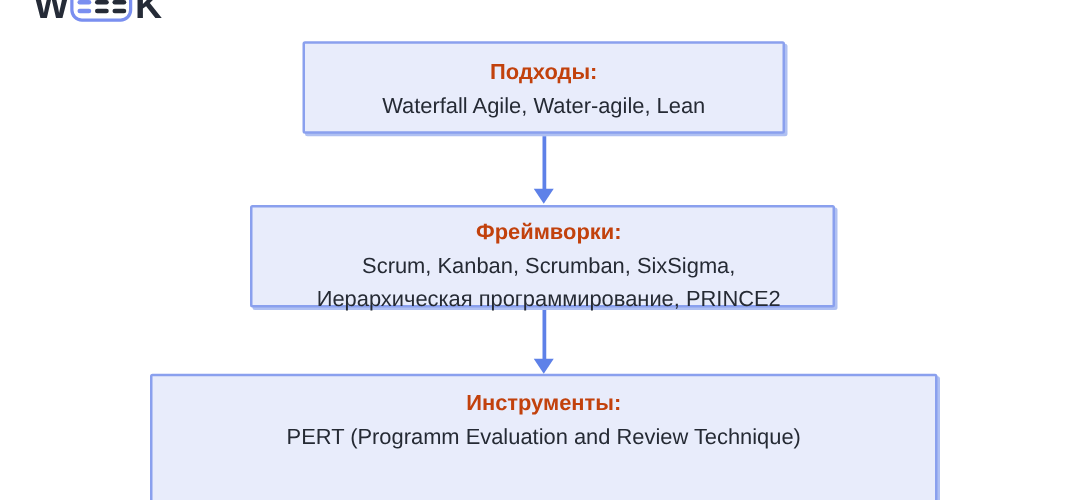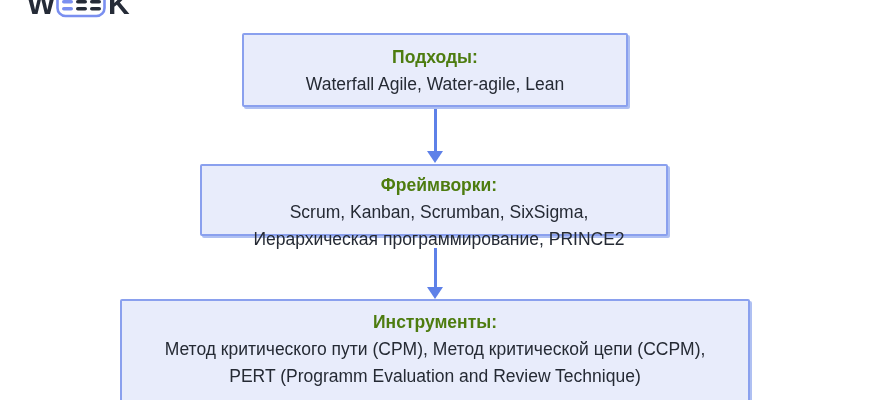--- a/index.html
+++ b/index.html
@@ -27,24 +27,24 @@
     border-radius: 2px;
     box-shadow: 2px 2px 0 rgba(110,140,232,0.55);
     box-sizing: border-box;
     text-align: center;
     color: #252a34;
     font-size: 17.5px;
     line-height: 27px;
   }
   .box-title {
     font-weight: 700;
-    color: #4d7c0f;
+    color: #c2410c;
   }
   .box1 { left: 242px; top: 33px;  width: 386px; height: 74px;  padding-top: 9px; }
-  .box2 { left: 200px; top: 164px; width: 468px; height: 72px;  padding-top: 6px; padding-left: 10px; }
+  .box2 { left: 200px; top: 164px; width: 468px; height: 82px;  padding-top: 6px; padding-left: 10px; }
   .box3 { left: 120px; top: 299px; width: 630px; height: 132px; padding-top: 8px; }
 
   
   .arrow { position: absolute; width: 16px; }
   .arrow1 { left: 427px; top: 109px; height: 54px; }
   .arrow2 { left: 427px; top: 248px; height: 51px; }
   .arrow-line {
     position: absolute;
     left: 6.5px; top: 0; bottom: 10px;
     width: 3px;
@@ -106,17 +106,16 @@
     <div class="box-line">Иерархическая программирование, PRINCE2</div>
   </div>
 
   <div class="arrow arrow2">
     <div class="arrow-line"></div>
     <div class="arrow-head"></div>
   </div>
 
   <div class="box box3">
     <div class="box-title">Инструменты:</div>
-    <div class="box-line">Метод критического пути (CPM), Метод критической цепи (CCPM),</div>
     <div class="box-line">PERT (Programm Evaluation and Review Technique)</div>
   </div>
 
 </div>
 
 </body></html>

